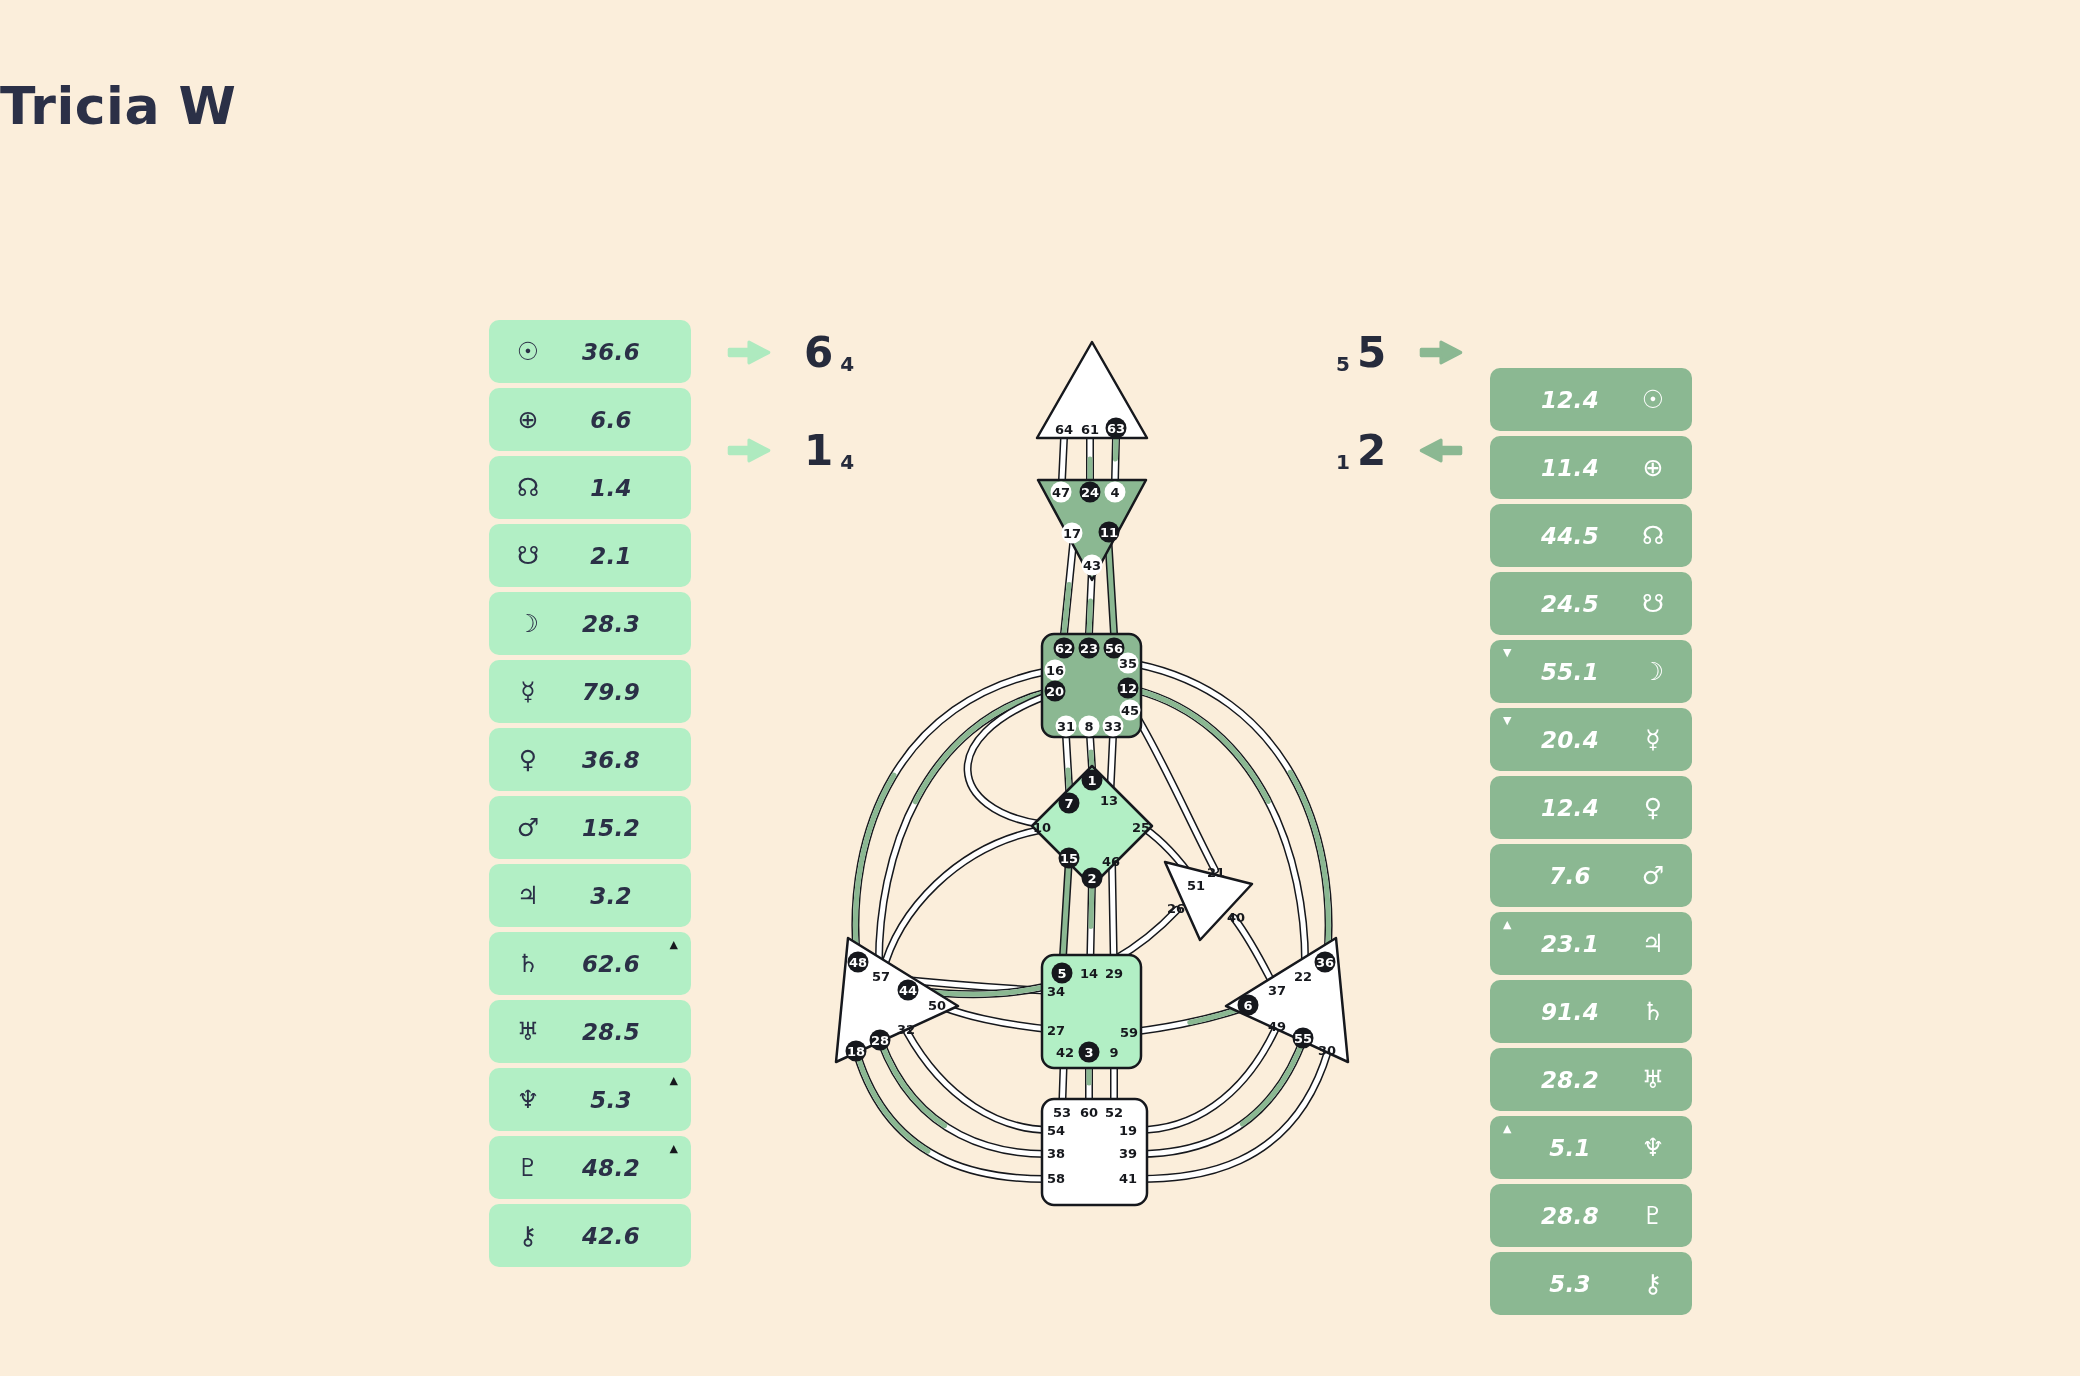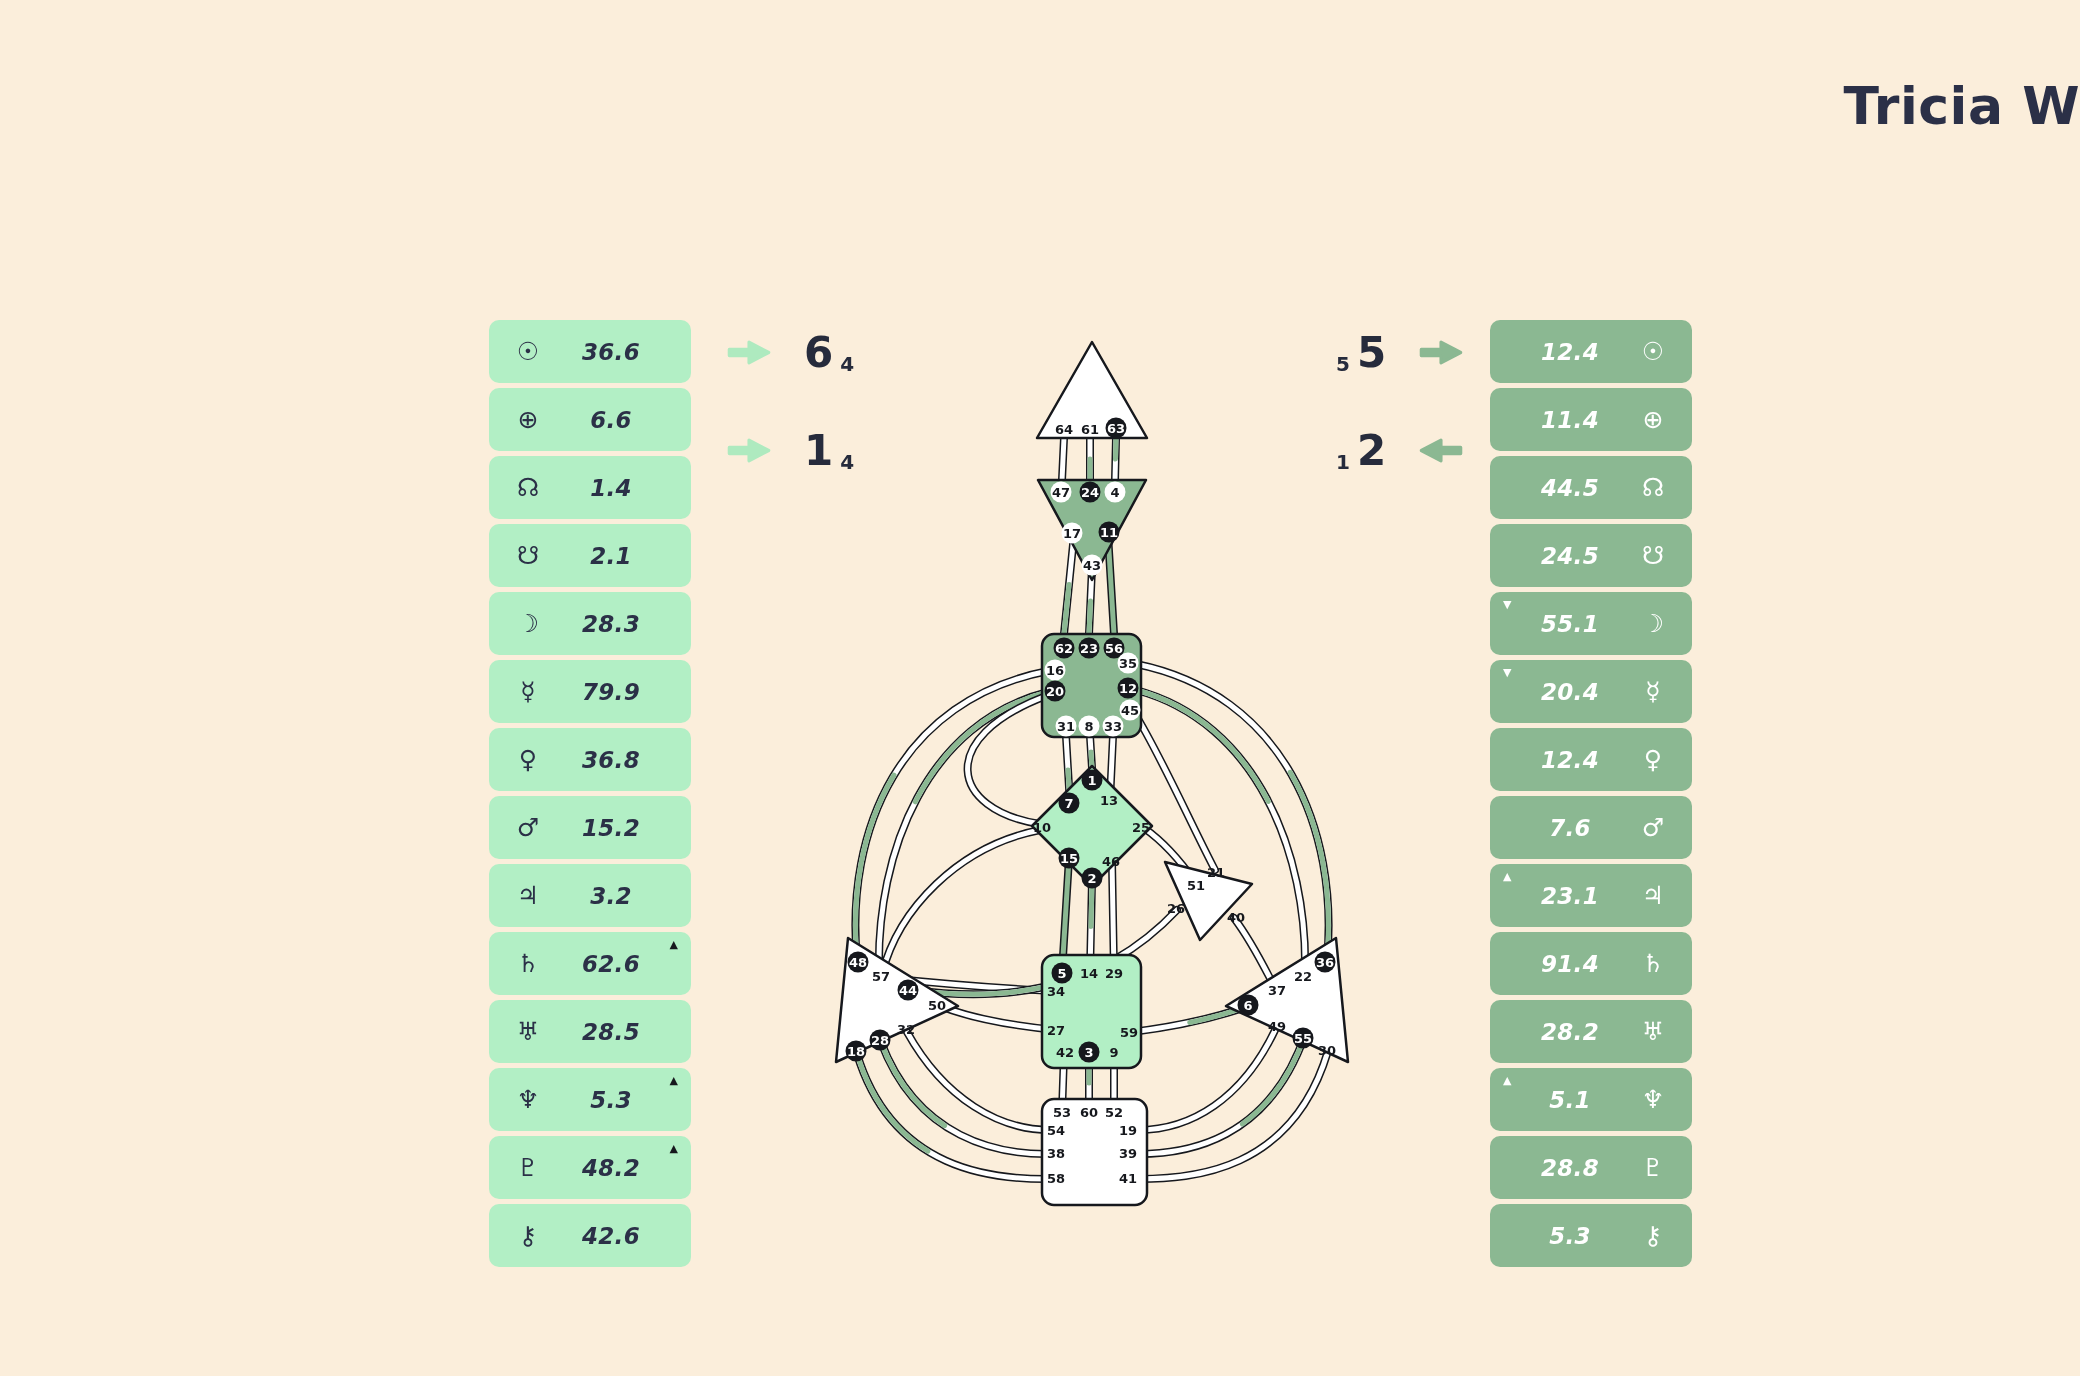--- a/index.html
+++ b/index.html
@@ -2,27 +2,27 @@
 <html><head>
 <meta charset="utf-8">
 <style>
   html,body{margin:0;padding:0;}
   body{
     width:2080px;height:1376px;position:relative;overflow:hidden;
     background:#fbeedb;
     font-family:"DejaVu Sans","Liberation Sans",sans-serif;
   }
   .title{
-    position:absolute;top:76px;left:0;width:100%;text-align:right;
+    position:absolute;top:76px;left:0;width:100%;text-align:left;
     font-size:52px;font-weight:800;color:#2b3047;letter-spacing:.5px;
   }
   
   .panel{position:absolute;top:320px;width:202px;display:flex;flex-direction:column;gap:5px;}
   #left-panel{left:489px;}
-  #right-panel{left:1490px;}
+  #right-panel{left:1490px;margin-top:48px;}
   .prow{position:relative;height:63px;border-radius:10px;display:flex;align-items:center;}
   #left-panel .prow{background:#b2efc5;color:#2b3047;padding:0 16px 0 20px;}
   #right-panel .prow{background:#8bb892;color:#ffffff;padding:0 20px 0 16px;}
   .glyph{font-size:25px;width:38px;text-align:center;line-height:1;}
   .val{flex:1;text-align:center;font-size:23px;font-weight:600;letter-spacing:.3px;font-style:italic;}
   #left-panel .marker{position:absolute;top:7px;right:13px;font-size:11px;color:#16181d;line-height:1;}
   #right-panel .marker{position:absolute;top:7px;left:13px;font-size:11px;color:#ffffff;line-height:1;}
   
   .pnote{position:absolute;display:flex;align-items:center;gap:32px;color:#262b3c;}
   .pnum{display:flex;align-items:flex-end;gap:7px;font-weight:700;}

